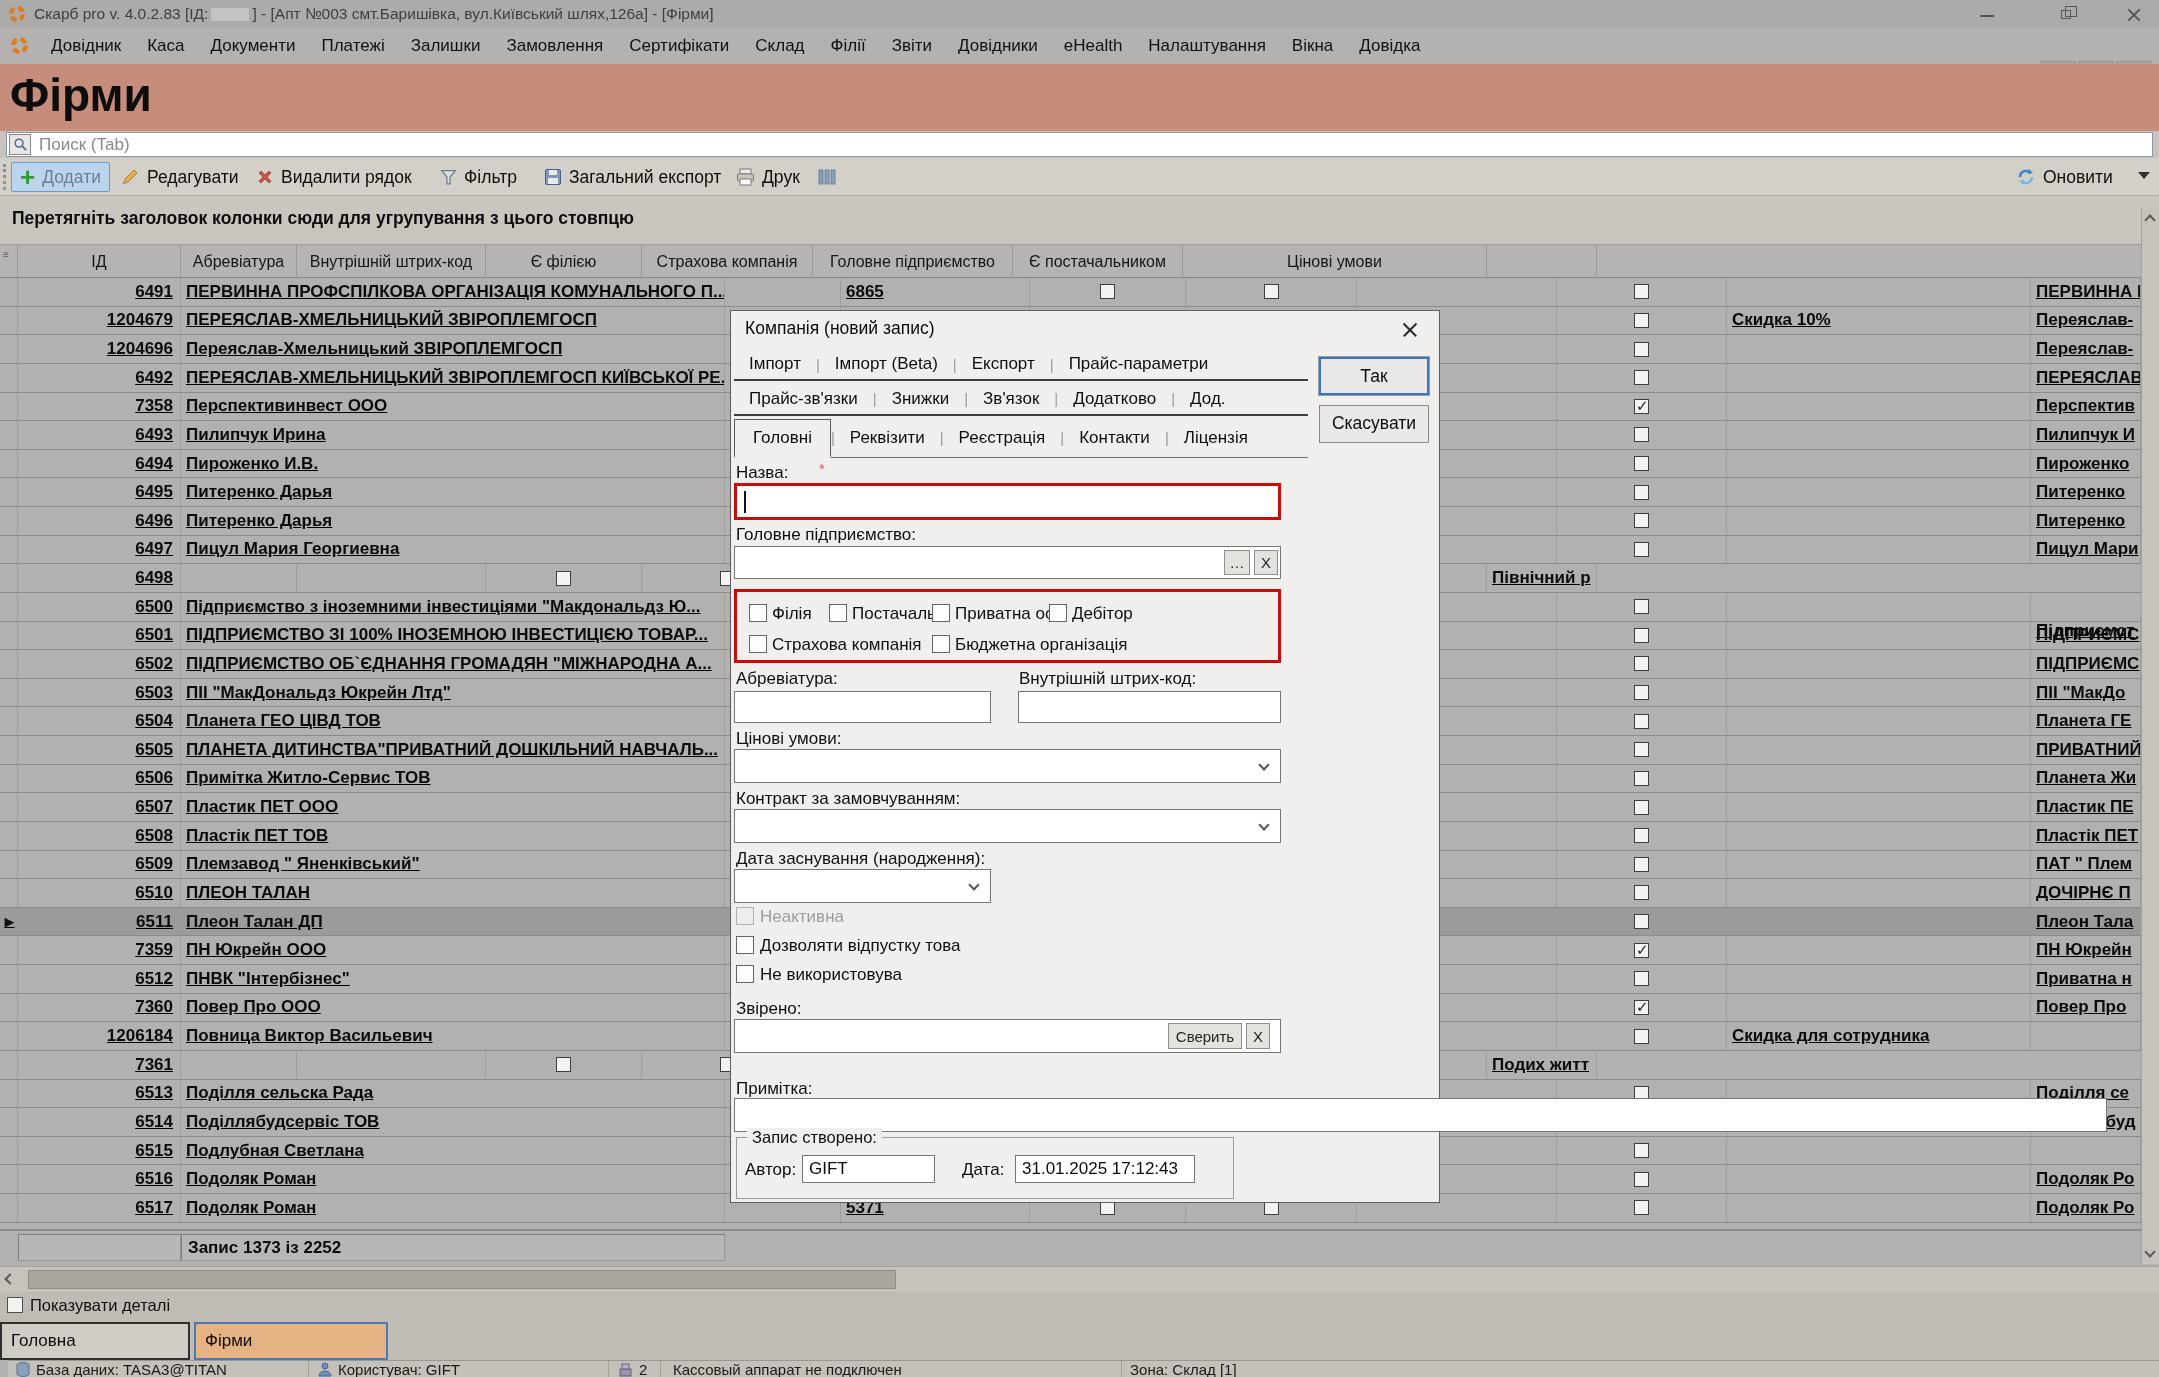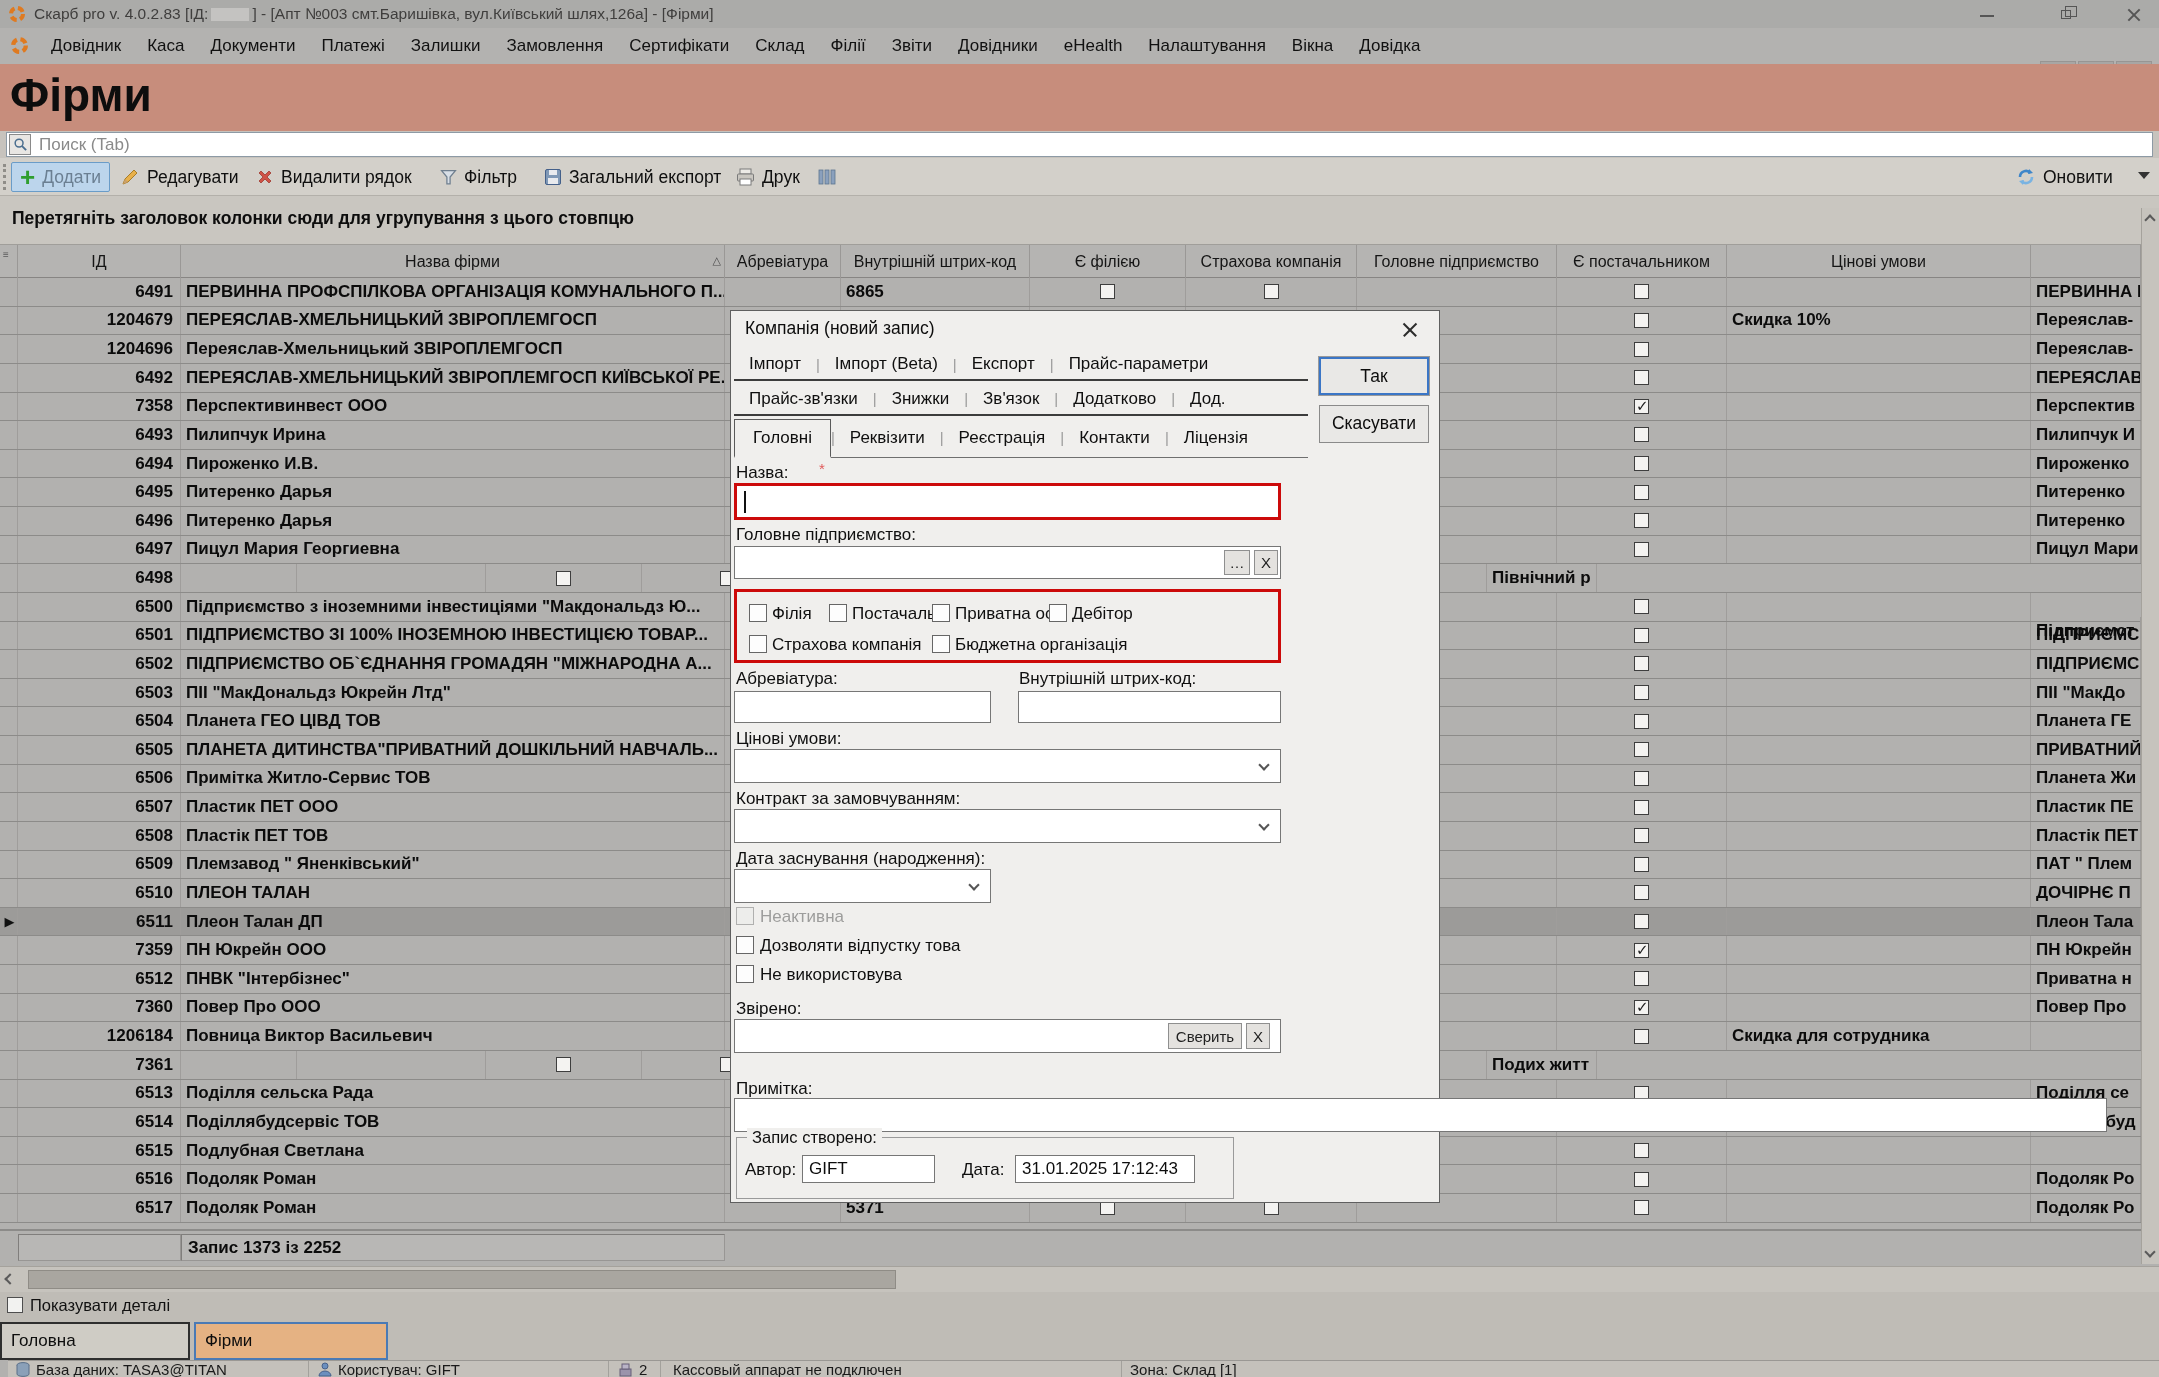--- a/index.html
+++ b/index.html
@@ -44,21 +44,21 @@
   
   .groupbar{left:0;top:196px;width:2159px;height:49px;background:#c9c6c0;border-bottom:1px solid #a09e9a;}
   .groupbar span{position:absolute;left:12px;top:12px;font-size:17.5px;font-weight:bold;color:#0d0d0d;}
   
   .table{left:0;top:245px;width:2159px;height:1017px;background:#b2b1af;}
   .thead{position:absolute;left:0;top:0;width:2141px;height:33px;display:flex;background:#b5b4b2;border-bottom:1px solid #878583;}
   .hcell{position:relative;height:33px;border-right:1px solid #9a9896;font-size:16px;color:#151515;display:flex;align-items:center;justify-content:center;overflow:hidden;white-space:nowrap;flex:none;}
   .sortmark{position:absolute;right:3px;top:9px;font-size:11px;color:#4c4c4c;}
   .hgrid{position:absolute;left:3px;top:4px;font-size:10px;color:#5a5a5a;letter-spacing:-1px;}
   .tbody{position:absolute;left:0;top:33px;width:2141px;}
-  .trow{display:flex;height:28.64px;border-bottom:1px solid #8c8b89;background:#b2b1af;}
+  .trow{display:flex;height:28.64px;border-bottom:1px solid #8c8b89;background:#b2b1af;text-decoration:underline;}
   .trow.sel{background:#9c9b99;}
   .cell{flex:none;height:100%;border-right:1px solid #9f9d9b;overflow:hidden;white-space:nowrap;font-size:17px;font-weight:bold;color:#0b0b0b;display:flex;align-items:center;}
   .c-id{justify-content:flex-end;padding-right:7px;}
   .c-name,.c-alt,.c-price{padding-left:5px;}
   .c-center{justify-content:center;}
   .selarrow{font-size:13px;color:#111;margin-left:2px;}
   .cb{position:relative;width:15px;height:15px;background:#f4f3f1;border:1px solid #3e3e3e;font-weight:bold;}
   .cb.checked:before{content:"✓";position:absolute;left:1px;top:-3px;font-size:15px;color:#1c1c1c;}
   .tfootrow{position:absolute;left:0;top:984px;width:2141px;height:33px;background:#b2b1af;border-top:2px solid #8c8b89;}
   .fcell{position:absolute;top:3px;height:27px;background:#b8b7b5;border:1px solid #989694;border-top-color:#807e7c;border-left-color:#807e7c;}
@@ -272,24 +272,20 @@
 
   <div class="abs table">
     <div class="thead" id="thead">
         <div class="hcell" style="width: 18px;">
           <span class="hgrid">≡</span>
           <span></span>
         </div>
         <div class="hcell" style="width: 163px;">
           <span>ІД</span>
         </div>
-        <div class="hcell" style="width: 544px;">
-          <span>Назва фірми</span>
-          <span class="sortmark">△</span>
-        </div>
         <div class="hcell" style="width: 116px;">
           <span>Абревіатура</span>
         </div>
         <div class="hcell" style="width: 189px;">
           <span>Внутрішній штрих-код</span>
         </div>
         <div class="hcell" style="width: 156px;">
           <span>Є філією</span>
         </div>
         <div class="hcell" style="width: 171px;">

